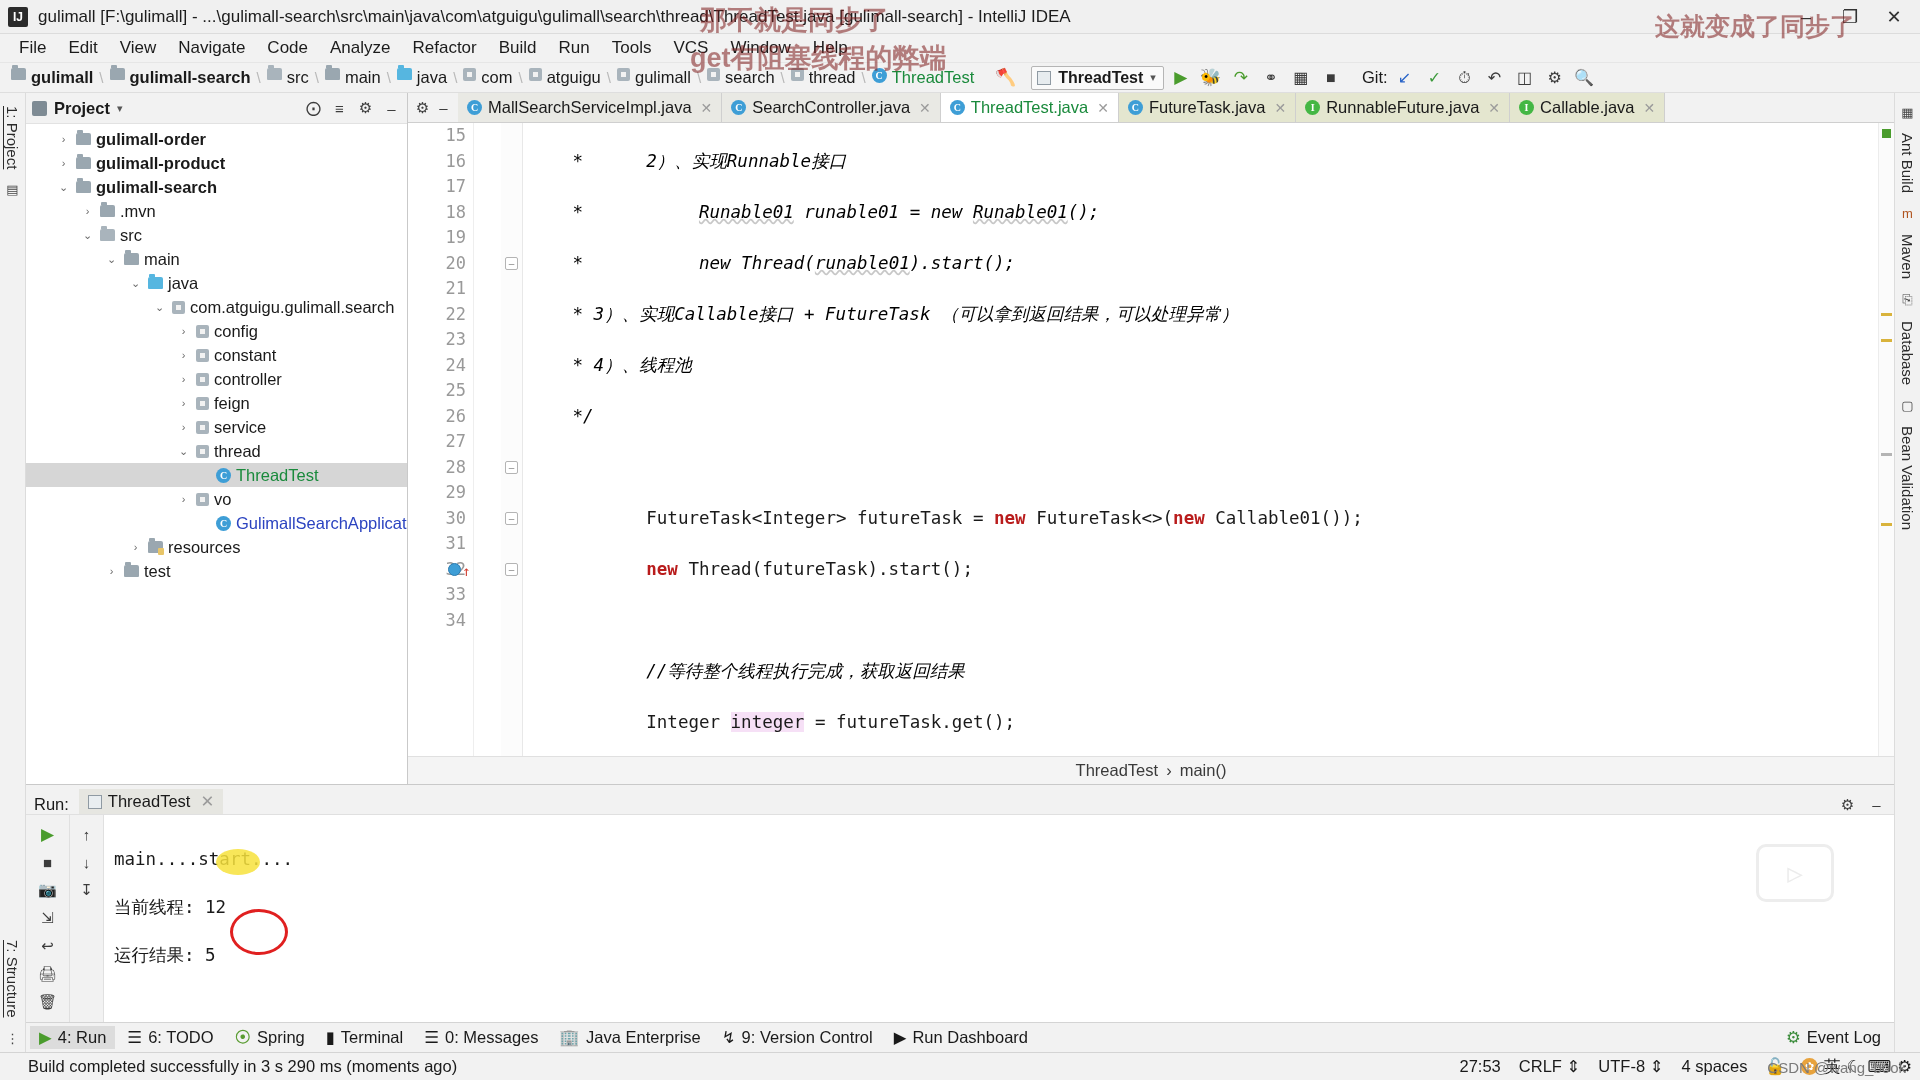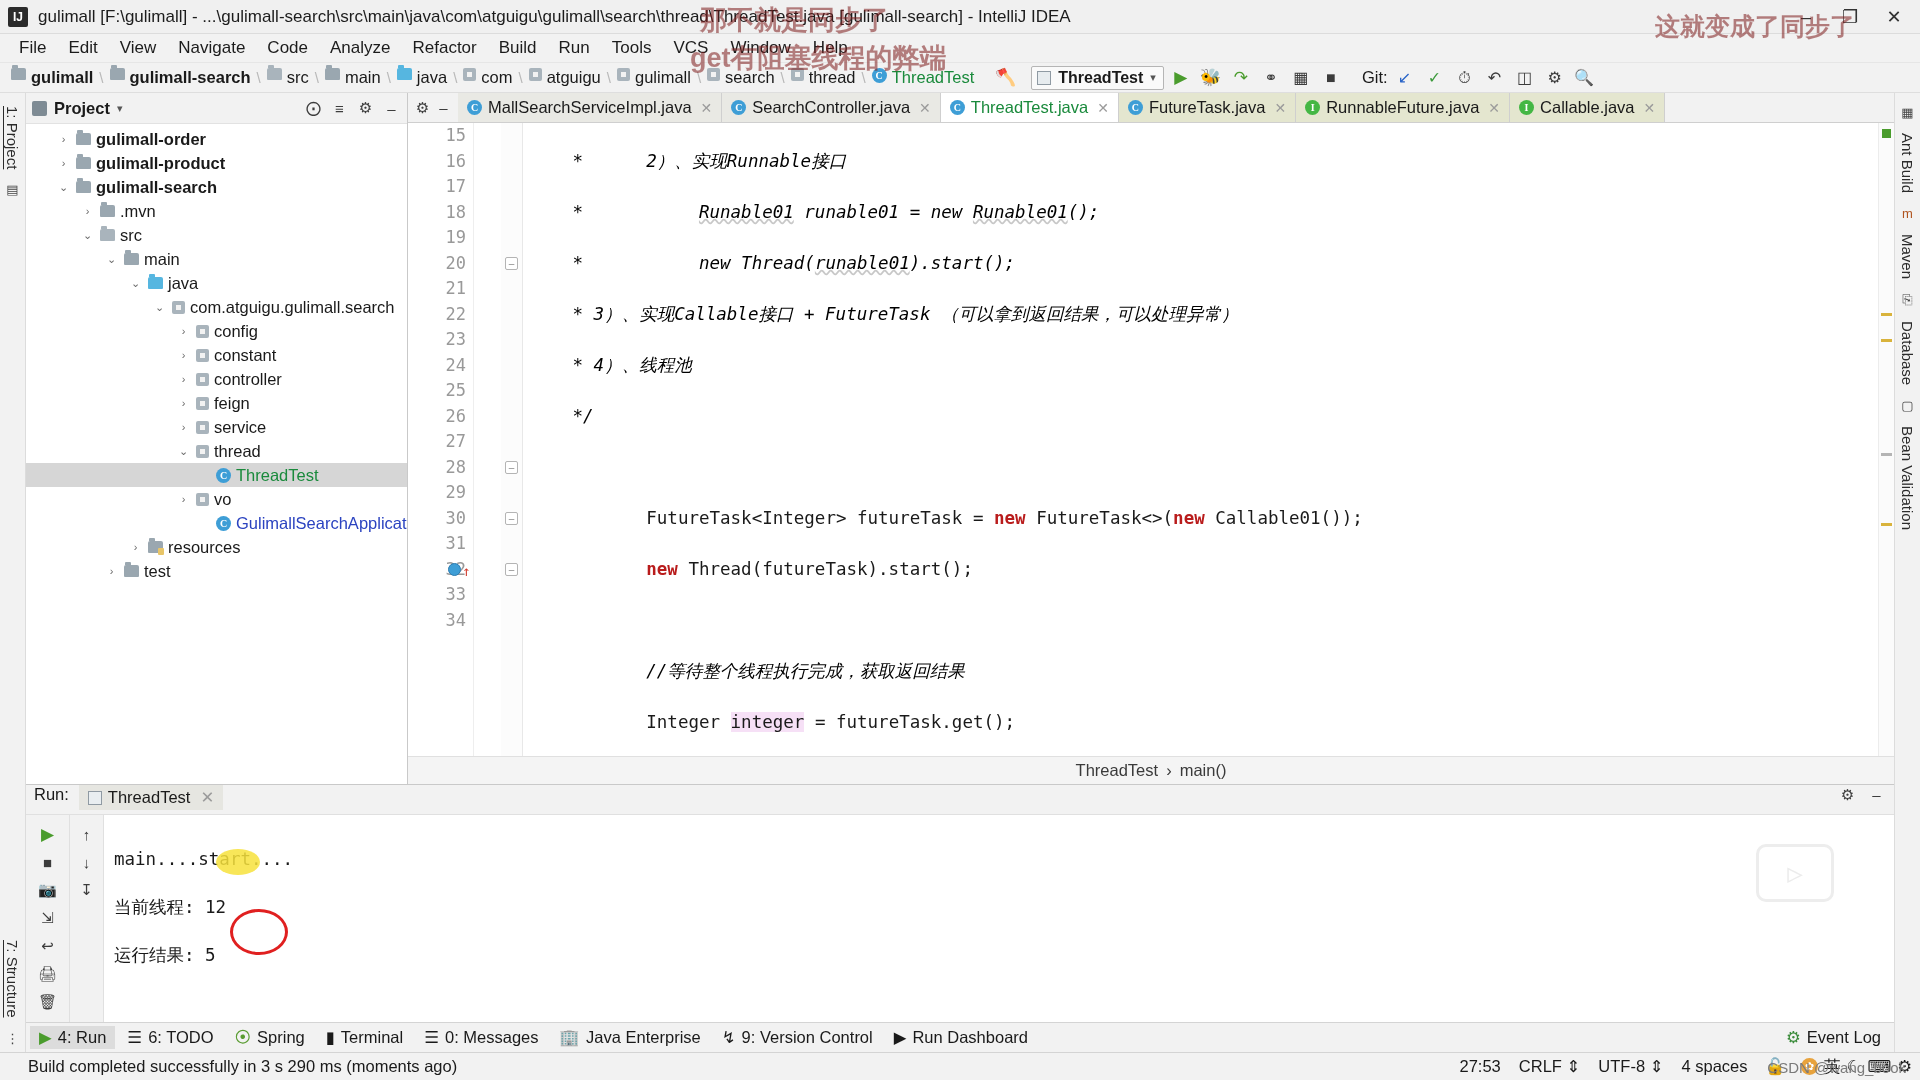--- a/index.html
+++ b/index.html
@@ -130,21 +130,21 @@
 
   .bcrumb-bottom { height:28px; background:#f4f4f4; border-top:1px solid #e0e0e0;
                    display:flex;align-items:center;justify-content:center;gap:8px;font-size:16.5px;color:#3a3a3a;}
 
   
   .right-strip { width:26px; background:#f2f2f2; border-left:1px solid #dcdcdc;
                  display:flex; flex-direction:column; align-items:center; padding-top:6px;}
 
   
   .run-panel { height:238px; display:flex; flex-direction:column; background:#fff; border-top:1px solid #c9c9c9;}
-  .run-head { height:30px; background:#f2f2f2; display:flex; align-items:flex-start; padding:0 8px; gap:10px; border-bottom:1px solid #e0e0e0;}
+  .run-head { height:30px; background:#f2f2f2; display:flex; align-items:flex-end; padding:0 8px; gap:10px; border-bottom:1px solid #e0e0e0;}
   .run-head .rl { font-size:16.5px; }
   .run-tab { display:flex;align-items:center;gap:6px;background:#e6e6e1;padding:3px 9px;font-size:16.5px;}
   .run-tab .ic { width:14px;height:14px;border:1px solid #8f9aa3;background:#e9eef1;}
   .run-head .sp { flex:1; }
   .run-body { flex:1; display:flex; min-height:0;}
   .run-tools { width:44px; background:#f2f2f2; display:flex;flex-direction:column;align-items:center;padding-top:6px;gap:2px;border-right:1px solid #e0e0e0;}
   .rt { width:28px;height:26px;display:flex;align-items:center;justify-content:center;font-size:15px;color:#3c3c3c;}
   .console { flex:1; padding:8px 10px; font-family:"DejaVu Sans Mono", monospace; font-size:17.5px;
              line-height:24px; white-space:pre; color:#1a1a1a; position:relative; overflow:hidden;}
   .console .link { color:#2b43c0; }

